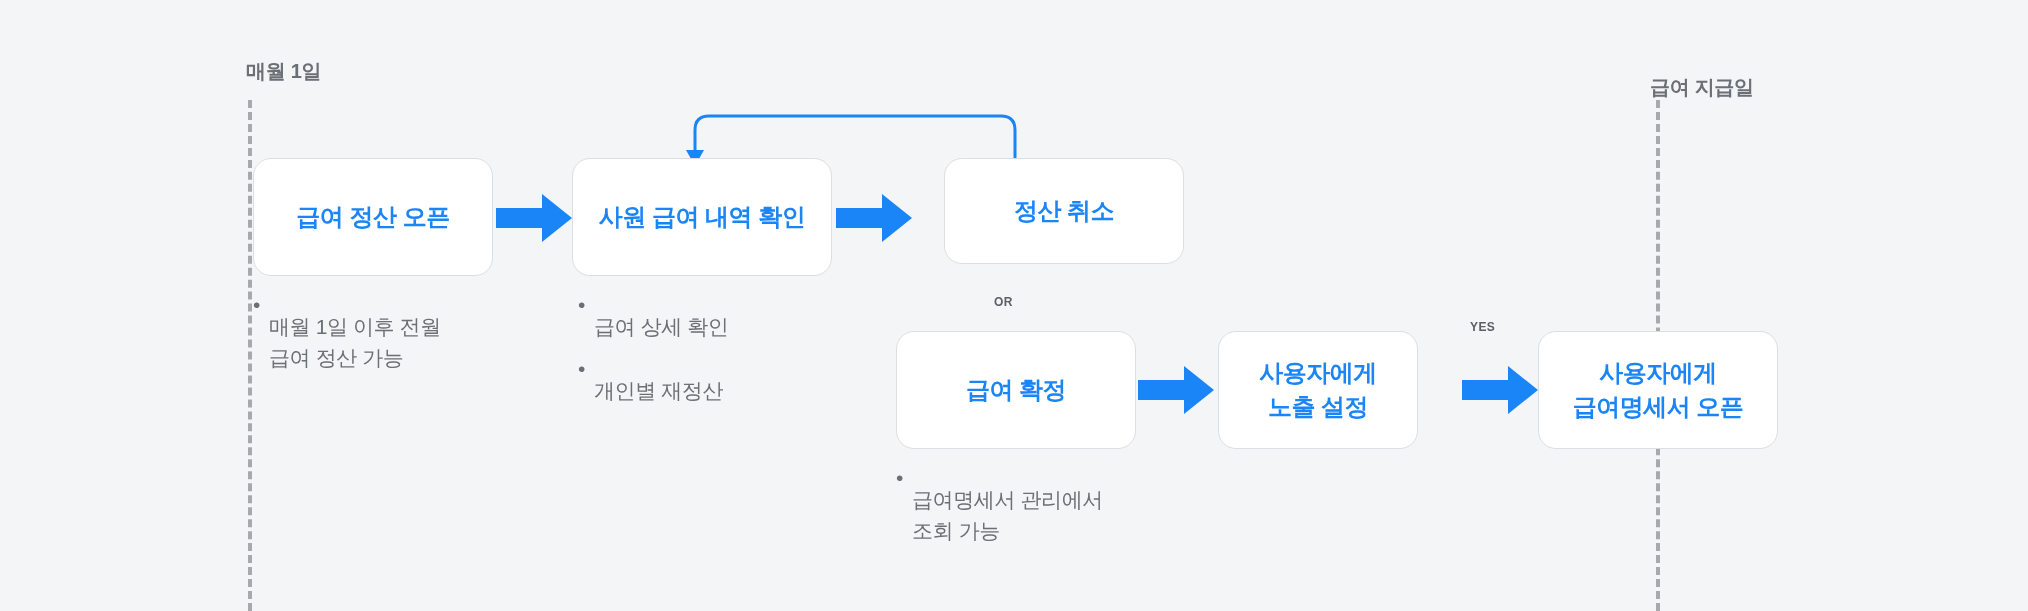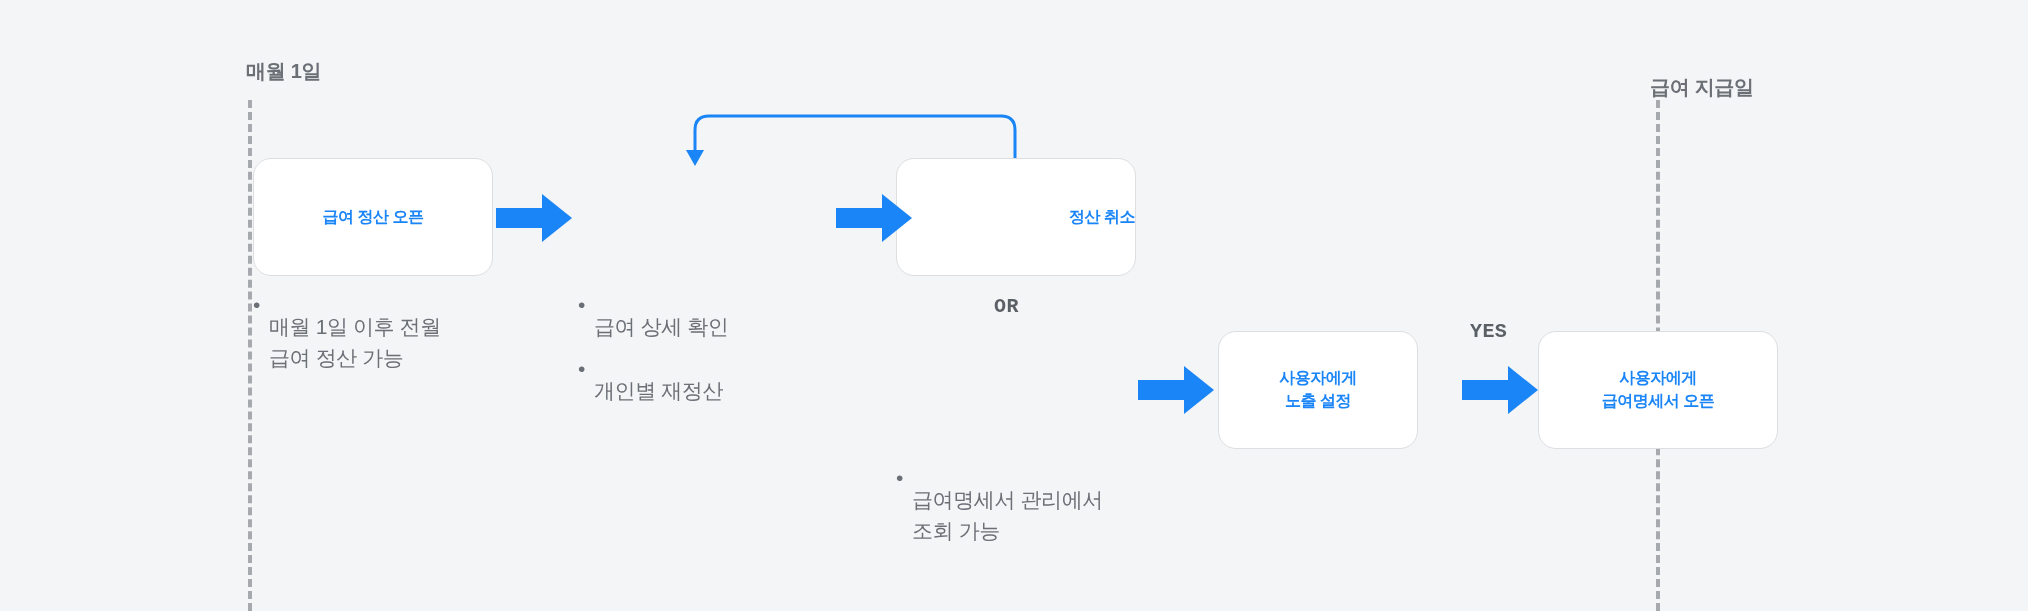--- a/index.html
+++ b/index.html
@@ -46,21 +46,21 @@
     border: 1.5px solid #dcdee1;
     border-radius: 18px;
     box-sizing: border-box;
     display: flex;
     align-items: center;
     justify-content: center;
     text-align: center;
     z-index: 5;
   }
   .node-label {
-    font-size: 16px;
+    font-size: 24px;
     font-weight: bold;
     color: #1a85f7;
     line-height: 1.42;
     letter-spacing: -0.5px;
     white-space: pre-line;
   }
 
   
   .block-arrow {
     position: absolute;
@@ -71,27 +71,26 @@
   
   .loop-connector {
     position: absolute;
     z-index: 4;
   }
   .loop-connector svg { display: block; }
 
   
   .edge-label {
     position: absolute;
-    font-size: 20px;
+    font-size: 12px;
     font-weight: bold;
     color: #5b6066;
     letter-spacing: 0.4px;
     white-space: nowrap;
     z-index: 7;
-    font-family: Liberation Mono, monospace;
   }
 
   
   .notes {
     position: absolute;
     z-index: 3;
   }
   .note-item {
     display: flex;
     align-items: flex-start;
@@ -126,39 +125,45 @@
     <svg width="350" height="60" viewBox="0 0 350 60" fill="none" xmlns="http://www.w3.org/2000/svg">
       <path d="M335 58 L335 22 Q335 8 321 8 L29 8 Q15 8 15 22 L15 44" stroke="#1a85f7" stroke-width="3" fill="none" stroke-linecap="butt" stroke-linejoin="round"></path>
       <path d="M15 58 L6 42 L24 42 Z" fill="#1a85f7"></path>
     </svg>
   </div>
 
   <div class="node" style="left:253px; top:158px; width:240px; height:118px;">
     <span class="node-label">급여 정산 오픈</span>
   </div>
 
-
-  <div class="node" style="left:896px; top:158px; width:240px; height:118px;justify-content:flex-end;">
+  <div class="node" style="left:572px; top:158px; width:260px; height:118px;">
+    <span class="node-label">사원 급여 내역 확인</span>
+  </div>
+
+  <div class="node" style="left:944px; top:158px; width:240px; height:106px;">
     <span class="node-label">정산 취소</span>
   </div>
 
   <div class="block-arrow" style="left:496px; top:192px; width:76px; height:52px;">
     <svg width="76" height="52" viewBox="0 0 76 52" xmlns="http://www.w3.org/2000/svg">
       <path d="M0 16 L46 16 L46 2 L76 26 L46 50 L46 36 L0 36 Z" fill="#1a85f7"></path>
     </svg>
   </div>
 
   <div class="block-arrow" style="left:836px; top:192px; width:76px; height:52px;">
     <svg width="76" height="52" viewBox="0 0 76 52" xmlns="http://www.w3.org/2000/svg">
       <path d="M0 16 L46 16 L46 2 L76 26 L46 50 L46 36 L0 36 Z" fill="#1a85f7"></path>
     </svg>
   </div>
 
   <div class="edge-label" style="left:994px; top:295px;">OR</div>
 
+  <div class="node" style="left:896px; top:331px; width:240px; height:118px;">
+    <span class="node-label">급여 확정</span>
+  </div>
 
   <div class="node" style="left:1218px; top:331px; width:200px; height:118px;">
     <span class="node-label">사용자에게
 노출 설정</span>
   </div>
 
   <div class="node" style="left:1538px; top:331px; width:240px; height:118px;">
     <span class="node-label">사용자에게
 급여명세서 오픈</span>
   </div>

